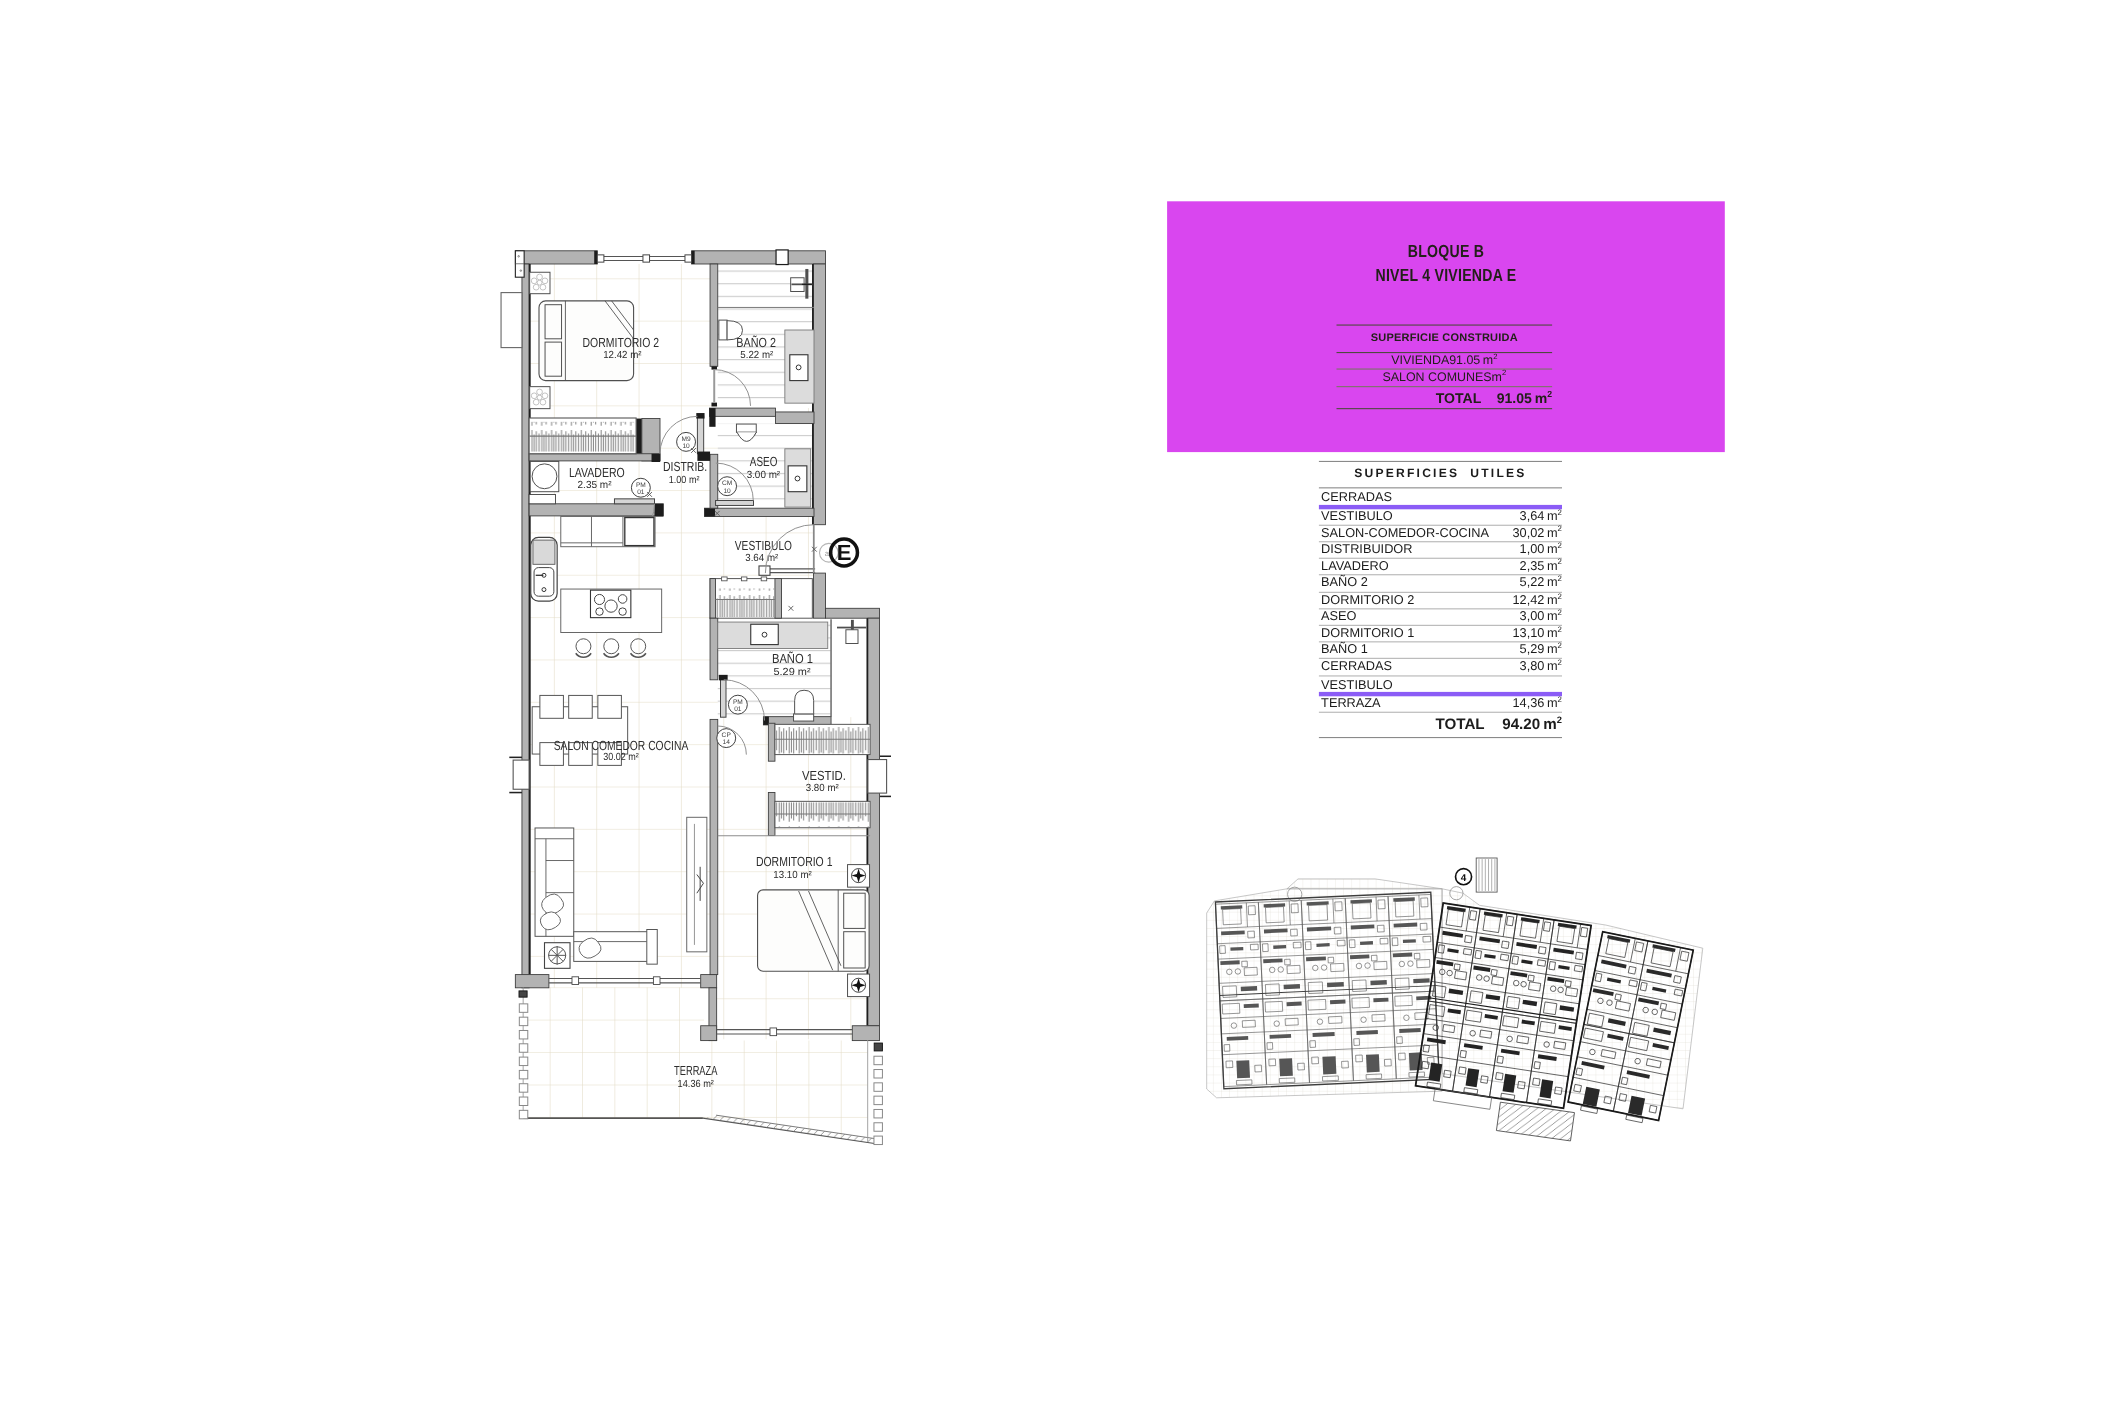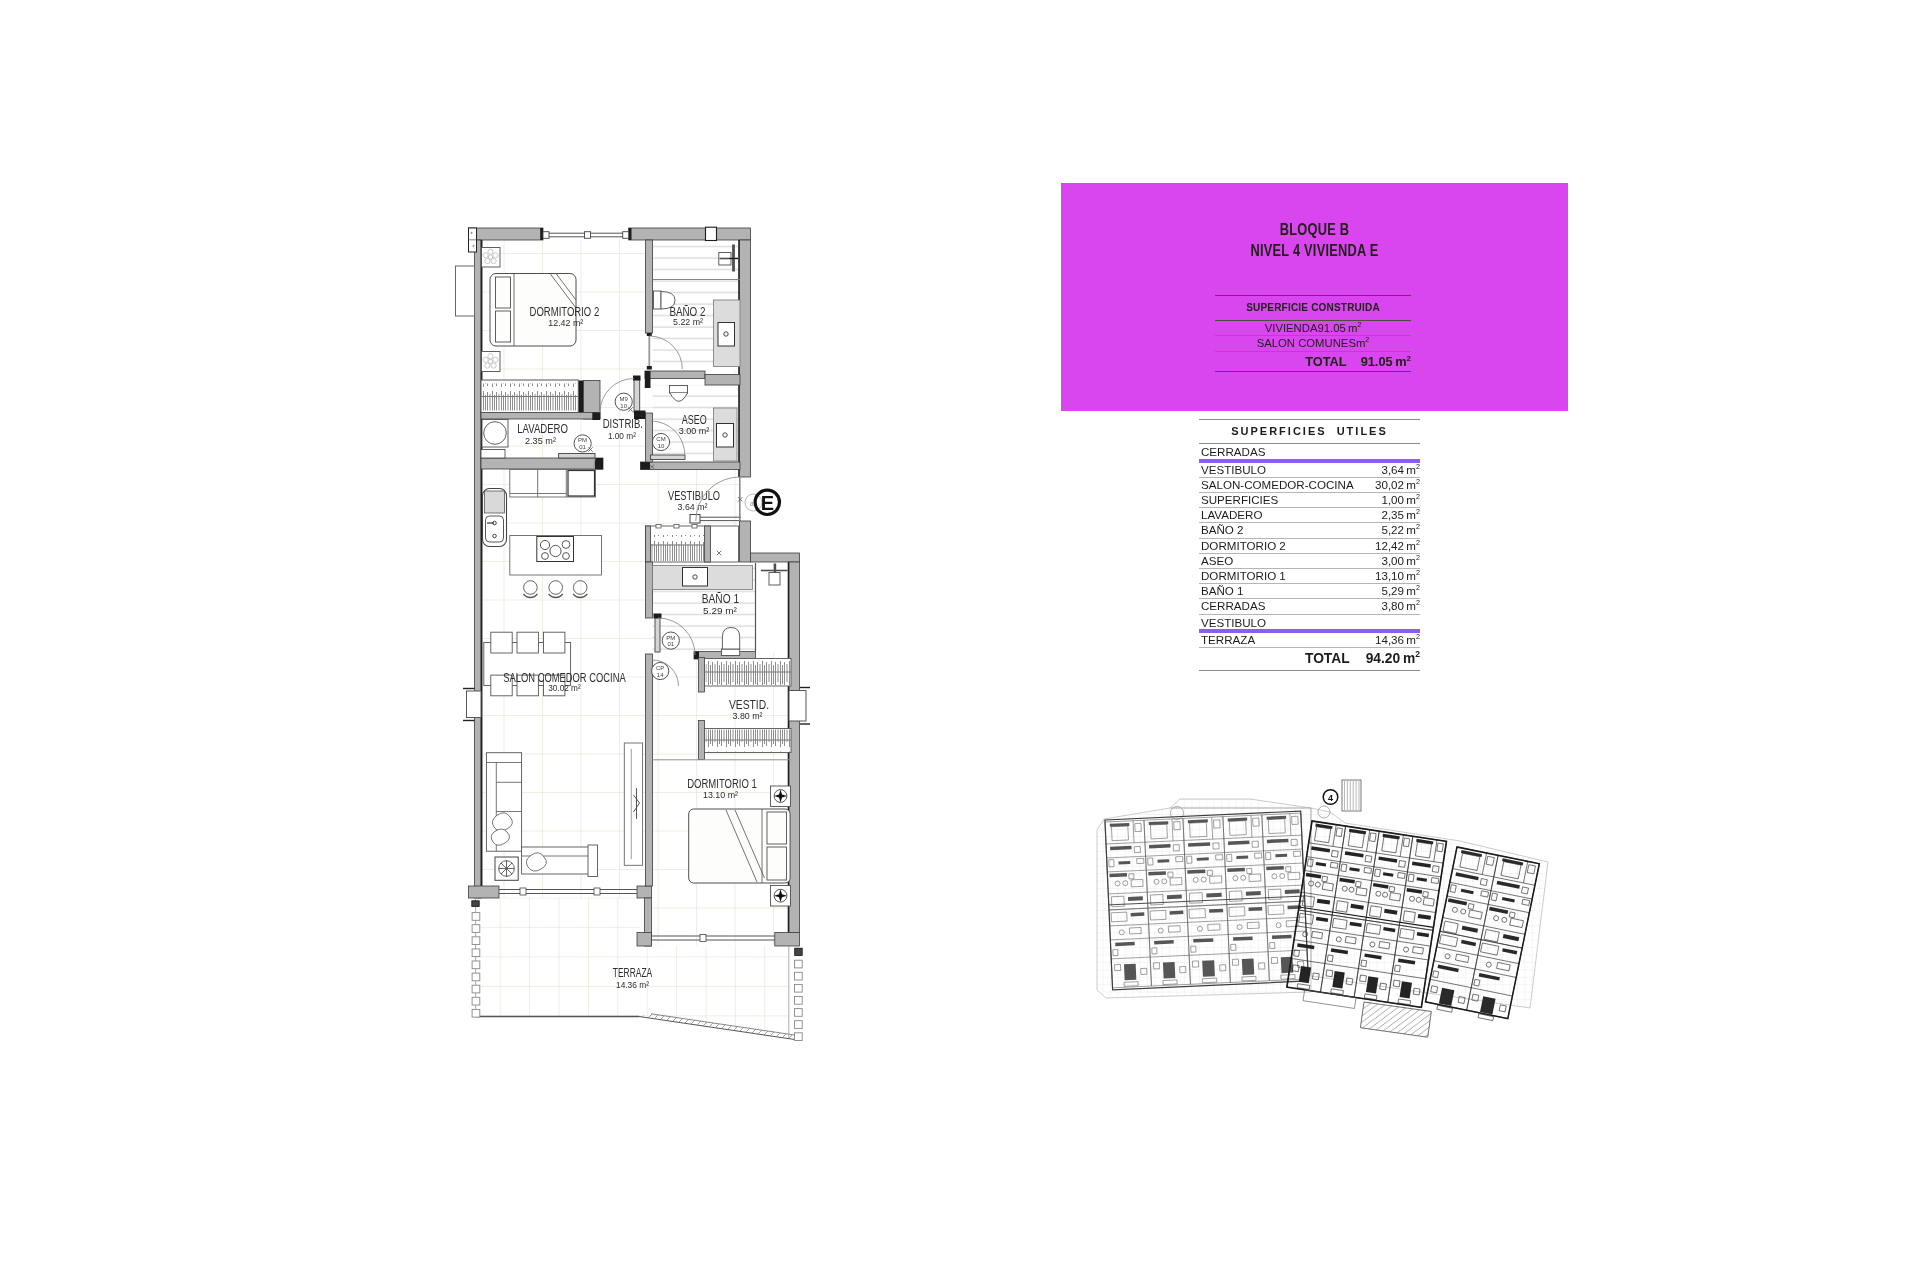--- a/index.html
+++ b/index.html
@@ -939,21 +939,21 @@
     <div class="cat">CERRADAS</div>
 <div class="su-row">
         <span>VESTIBULO</span>
         <span class="val">3,64 m<sup>2</sup></span>
       </div>
 <div class="su-row">
         <span>SALON-COMEDOR-COCINA</span>
         <span class="val">30,02 m<sup>2</sup></span>
       </div>
 <div class="su-row">
-        <span>SUPERFICIES</span>
+        <span>DISTRIBUIDOR</span>
         <span class="val">1,00 m<sup>2</sup></span>
       </div>
 <div class="su-row">
         <span>LAVADERO</span>
         <span class="val">2,35 m<sup>2</sup></span>
       </div>
 <div class="su-row">
         <span>BAÑO 2</span>
         <span class="val">5,22 m<sup>2</sup></span>
       </div>

